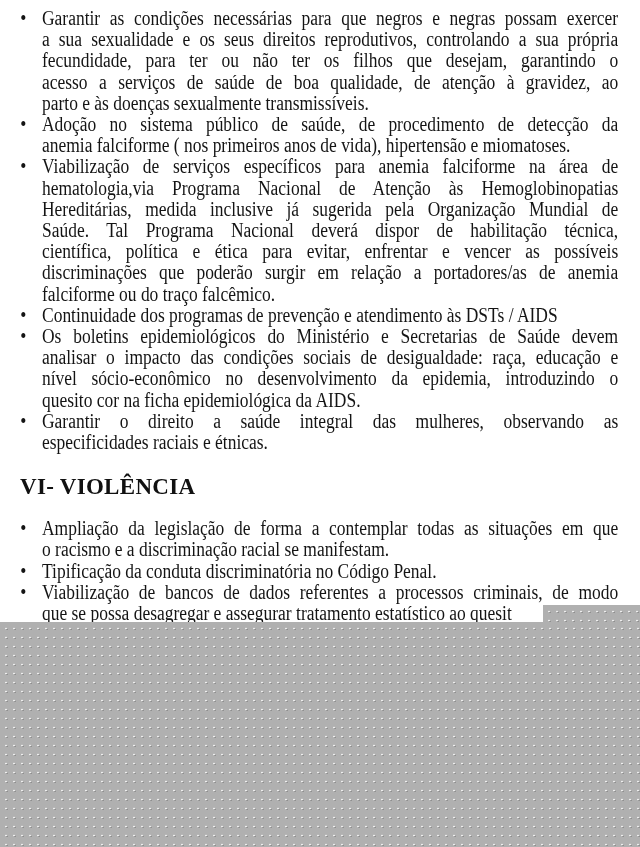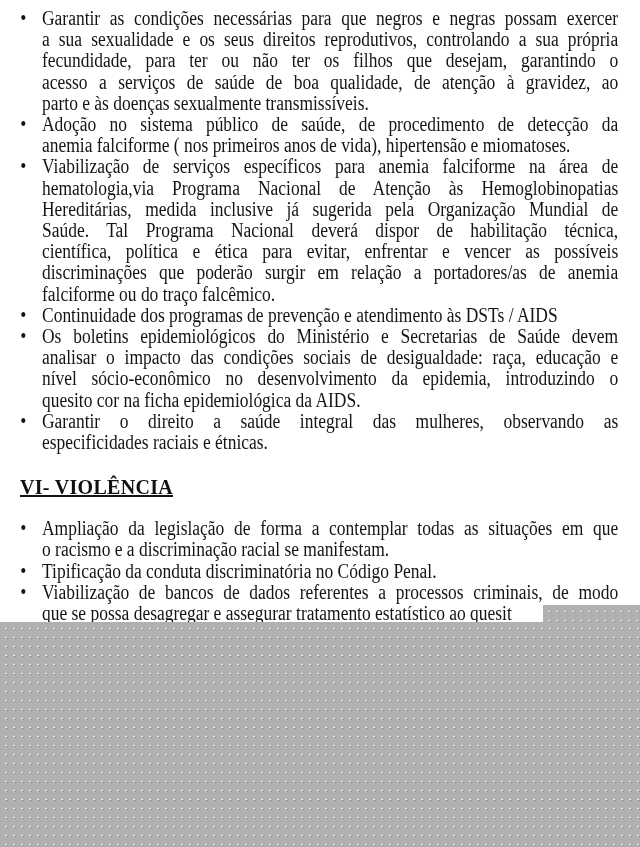--- a/index.html
+++ b/index.html
@@ -35,26 +35,25 @@
   .jline, .lline {
     font-size: 20px;
     line-height: 21.2px;
     white-space: normal;
   }
   .jline { text-align: justify; text-align-last: justify; }
   .lline { text-align: left; }
 
   .heading {
     margin: 21px 0 18px 20px;
-    font-size: 20px;
+    font-size: 23px;
     line-height: 26px;
     font-weight: bold;
     letter-spacing: 0.3px;
     color: #111111;
-    text-decoration: underline;
   }
 
   
   .overlay-main, .overlay-notch {
     position: absolute;
     background-color: #b0b0b0;
     background-image:
       radial-gradient(circle, #ededed 0.9px, rgba(0,0,0,0) 1.15px),
       radial-gradient(circle, #8f8f8f 0.7px, rgba(0,0,0,0) 0.95px);
     background-size: 8px 9px, 8px 9px;

